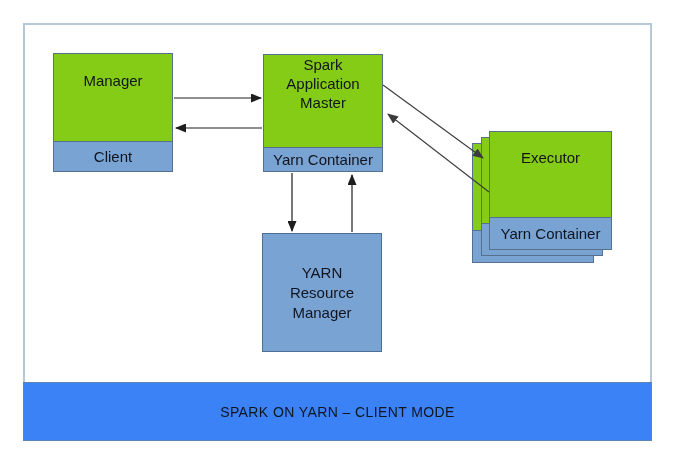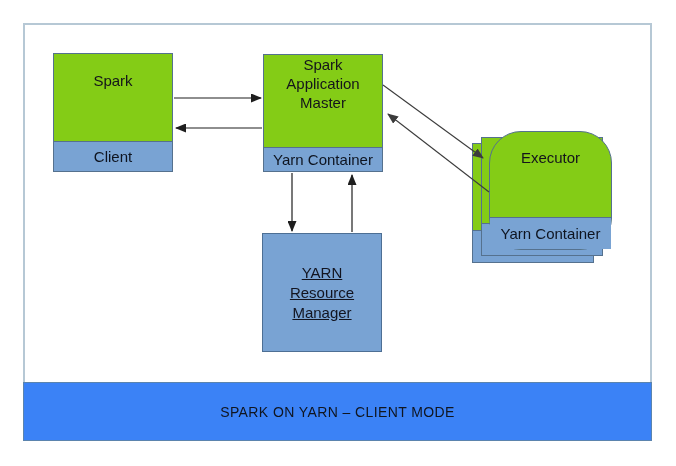--- a/index.html
+++ b/index.html
@@ -66,25 +66,24 @@
     border: 1px solid #4d6f94;
     display: flex;
     align-items: center;
     justify-content: center;
     text-align: center;
     font-size: 15px;
     line-height: 20px;
     color: #121420;
     padding: 0 14px;
     z-index: 2;
-    text-decoration: underline;
   }
   .exec-back  { left: 472px; top: 143px; width: 122px; height: 120px; z-index: 1; }
   .exec-mid   { left: 481px; top: 137px; width: 122px; height: 119px; z-index: 2; }
-  .exec-front { left: 489px; top: 131px; width: 123px; height: 119px; z-index: 3; border-radius: 32px; }
+  .exec-front { left: 489px; top: 131px; width: 123px; height: 119px; z-index: 3; }
   .exec-back .node-strip, .exec-mid .node-strip, .exec-front .node-strip { height: 31px; }
   .banner {
     position: absolute;
     left: 23px;
     top: 382px;
     width: 629px;
     height: 59px;
     box-sizing: border-box;
     background: #3b82f6;
     border: 1px solid #5b84ae;
@@ -107,21 +106,21 @@
   }
 </style>
 </head>
 <body>
 
 <div class="canvas">
 
   <div class="frame"></div>
 
   <div class="node driver">
-    <div class="node-title">Spark</div>
+    <div class="node-title">Manager</div>
     <div class="node-strip">Client</div>
   </div>
 
   <div class="node am">
     <div class="node-title">Spark Application Master</div>
     <div class="node-strip">Yarn Container</div>
   </div>
 
   <div class="rm">YARN Resource Manager</div>
 

